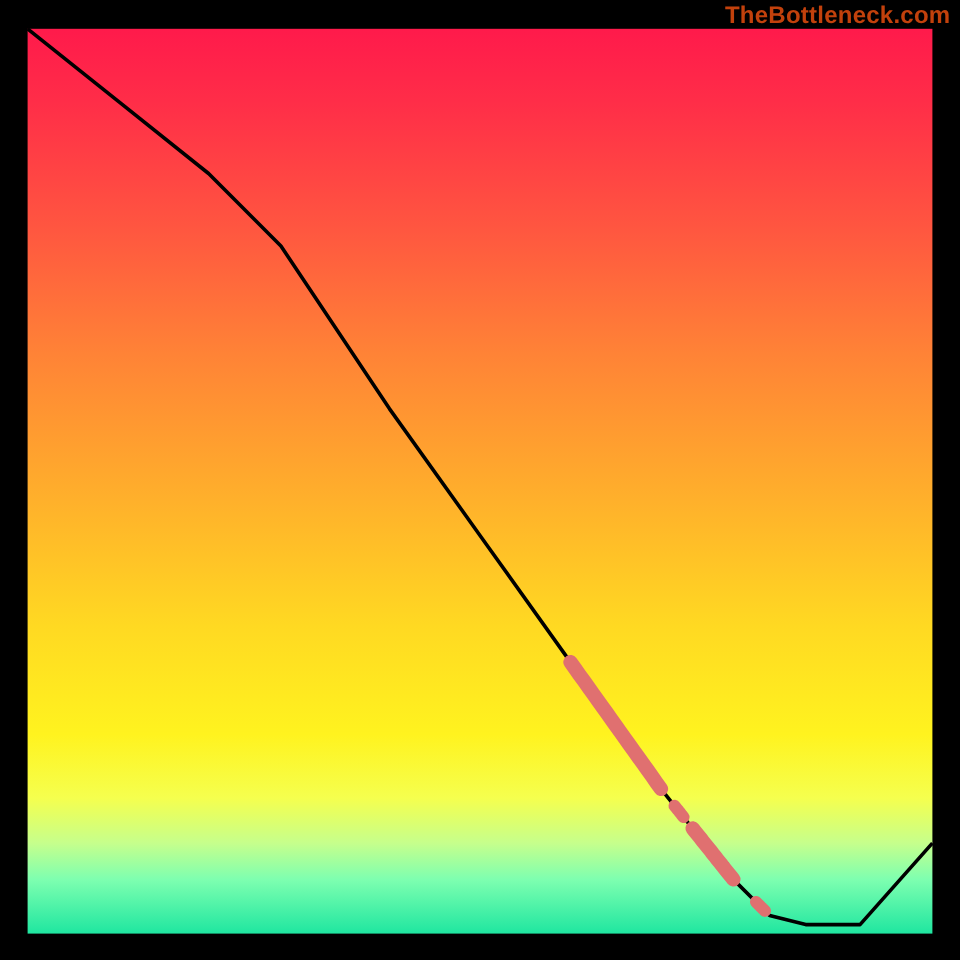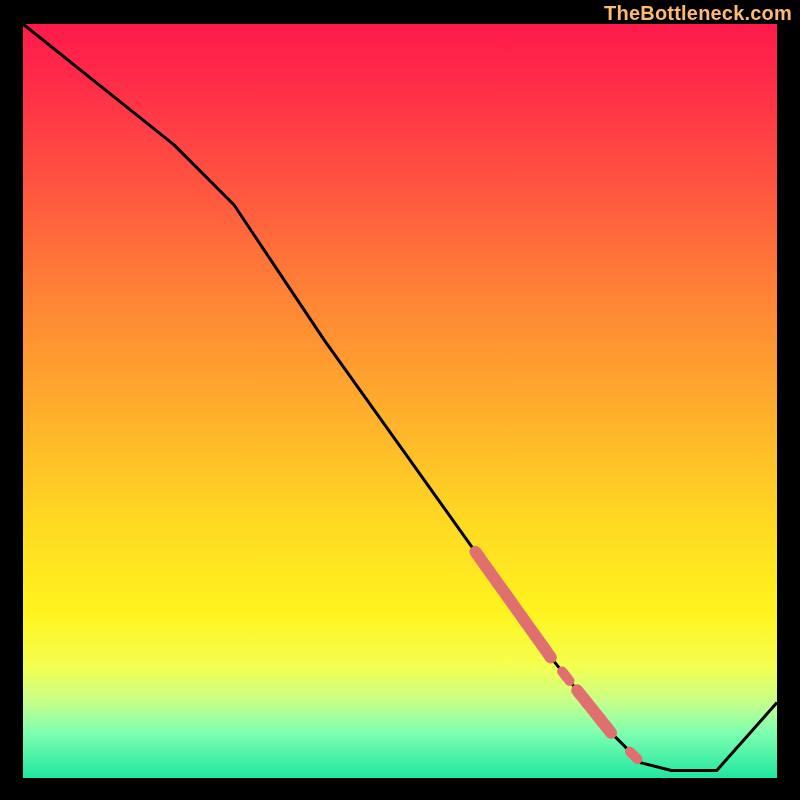--- a/index.html
+++ b/index.html
@@ -40,21 +40,21 @@
       #1fe6a0 100%
     );
   }
   .watermark {
     position: absolute;
     top: 2px;
     right: 8px;
     font-family: Arial, Helvetica, sans-serif;
     font-size: 20px;
     font-weight: bold;
-    color: #fdba74;
+    color: #c2410c;
     letter-spacing: 0.2px;
     user-select: none;
     text-align: right;
   }
   svg.curve {
     position: absolute;
     left: 0;
     top: 0;
     width: 754px;
     height: 754px;

